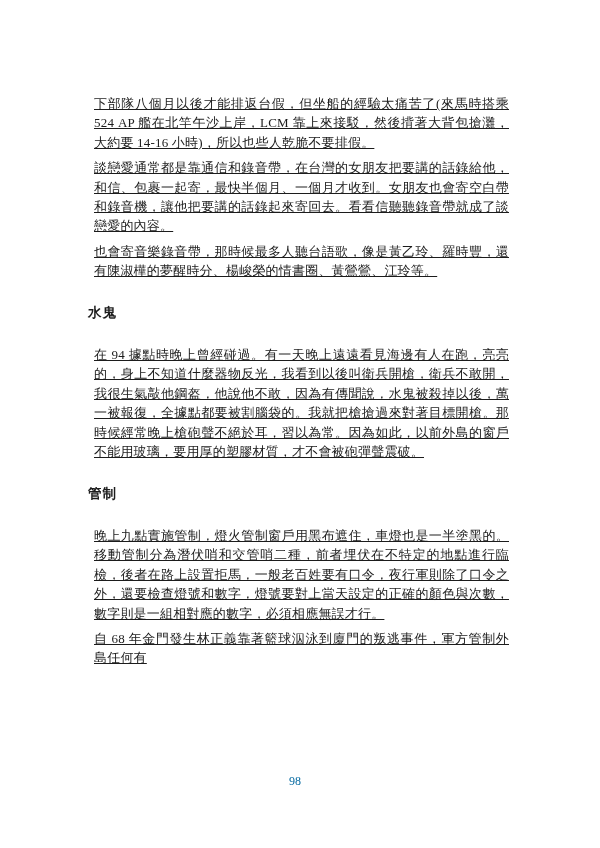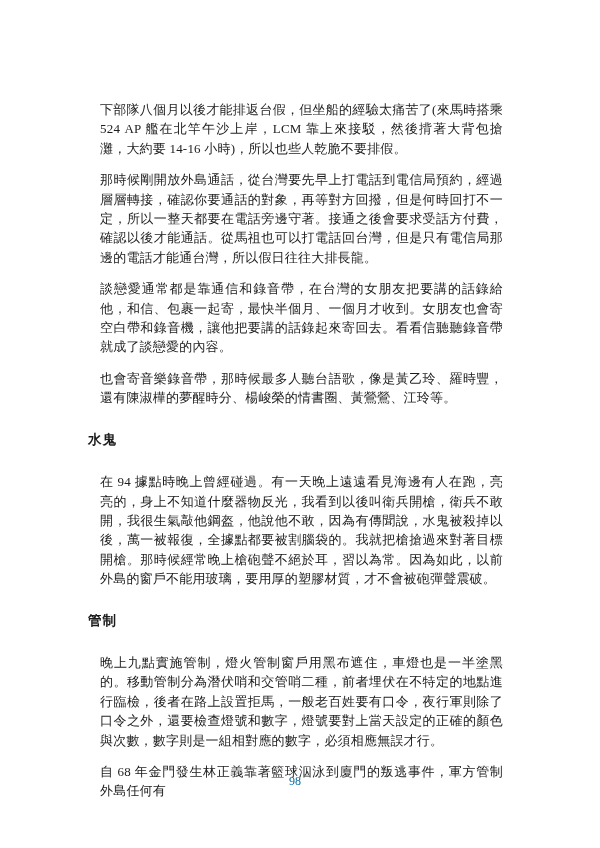--- a/index.html
+++ b/index.html
@@ -14,23 +14,24 @@
     background: #ffffff;
     box-sizing: border-box;
     padding: 88px 85px 0 88px;
     font-family: "Liberation Serif", "DejaVu Serif", serif;
     font-size: 13px;
     line-height: 19.4px;
     color: #1c1c1c;
     overflow: hidden;
   }
   .para {
-    margin: 12px;
+    margin: 6px;
     text-align: justify;
     letter-spacing: 0.2px;
+    text-decoration: underline;
   }
   .section-heading {
     font-size: 13.5px;
     font-weight: bold;
     margin: 22px 0 23px 0;
     letter-spacing: 1px;
   }
   .page-number {
     position: absolute;
     left: 0;
@@ -41,21 +42,20 @@
     color: #0369a1;
   }
 </style>
 </head>
 <body>
 
 <div class="page">
 
   <p class="para">下部隊八個月以後才能排返台假，但坐船的經驗太痛苦了(來馬時搭乘 524 AP 艦在北竿午沙上岸，LCM 靠上來接駁，然後揹著大背包搶灘，大約要 14-16 小時)，所以也些人乾脆不要排假。</p>
 
-  <p class="para">那時候剛開放外島通話，從台灣要先早上打電話到電信局預約，經過層層轉接，確認你要通話的對象，再等對方回撥，但是何時回打不一定，所以一整天都要在電話旁邊守著。接通之後會要求受話方付費，確認以後才能通話。從馬祖也可以打電話回台灣，但是只有電信局那邊的電話才能通台灣，所以假日往往大排長龍。</p>
   <p class="para">談戀愛通常都是靠通信和錄音帶，在台灣的女朋友把要講的話錄給他，和信、包裹一起寄，最快半個月、一個月才收到。女朋友也會寄空白帶和錄音機，讓他把要講的話錄起來寄回去。看看信聽聽錄音帶就成了談戀愛的內容。</p>
   <p class="para">也會寄音樂錄音帶，那時候最多人聽台語歌，像是黃乙玲、羅時豐，還有陳淑樺的夢醒時分、楊峻榮的情書圈、黃鶯鶯、江玲等。</p>
 
   <div class="section-heading">水鬼</div>
   <p class="para">在 94 據點時晚上曾經碰過。有一天晚上遠遠看見海邊有人在跑，亮亮的，身上不知道什麼器物反光，我看到以後叫衛兵開槍，衛兵不敢開，我很生氣敲他鋼盔，他說他不敢，因為有傳聞說，水鬼被殺掉以後，萬一被報復，全據點都要被割腦袋的。我就把槍搶過來對著目標開槍。那時候經常晚上槍砲聲不絕於耳，習以為常。因為如此，以前外島的窗戶不能用玻璃，要用厚的塑膠材質，才不會被砲彈聲震破。</p>
 
   <div class="section-heading">管制</div>
   <p class="para">晚上九點實施管制，燈火管制窗戶用黑布遮住，車燈也是一半塗黑的。移動管制分為潛伏哨和交管哨二種，前者埋伏在不特定的地點進行臨檢，後者在路上設置拒馬，一般老百姓要有口令，夜行軍則除了口令之外，還要檢查燈號和數字，燈號要對上當天設定的正確的顏色與次數，數字則是一組相對應的數字，必須相應無誤才行。</p>
   <p class="para">自 68 年金門發生林正義靠著籃球泅泳到廈門的叛逃事件，軍方管制外島任何有</p>
 

